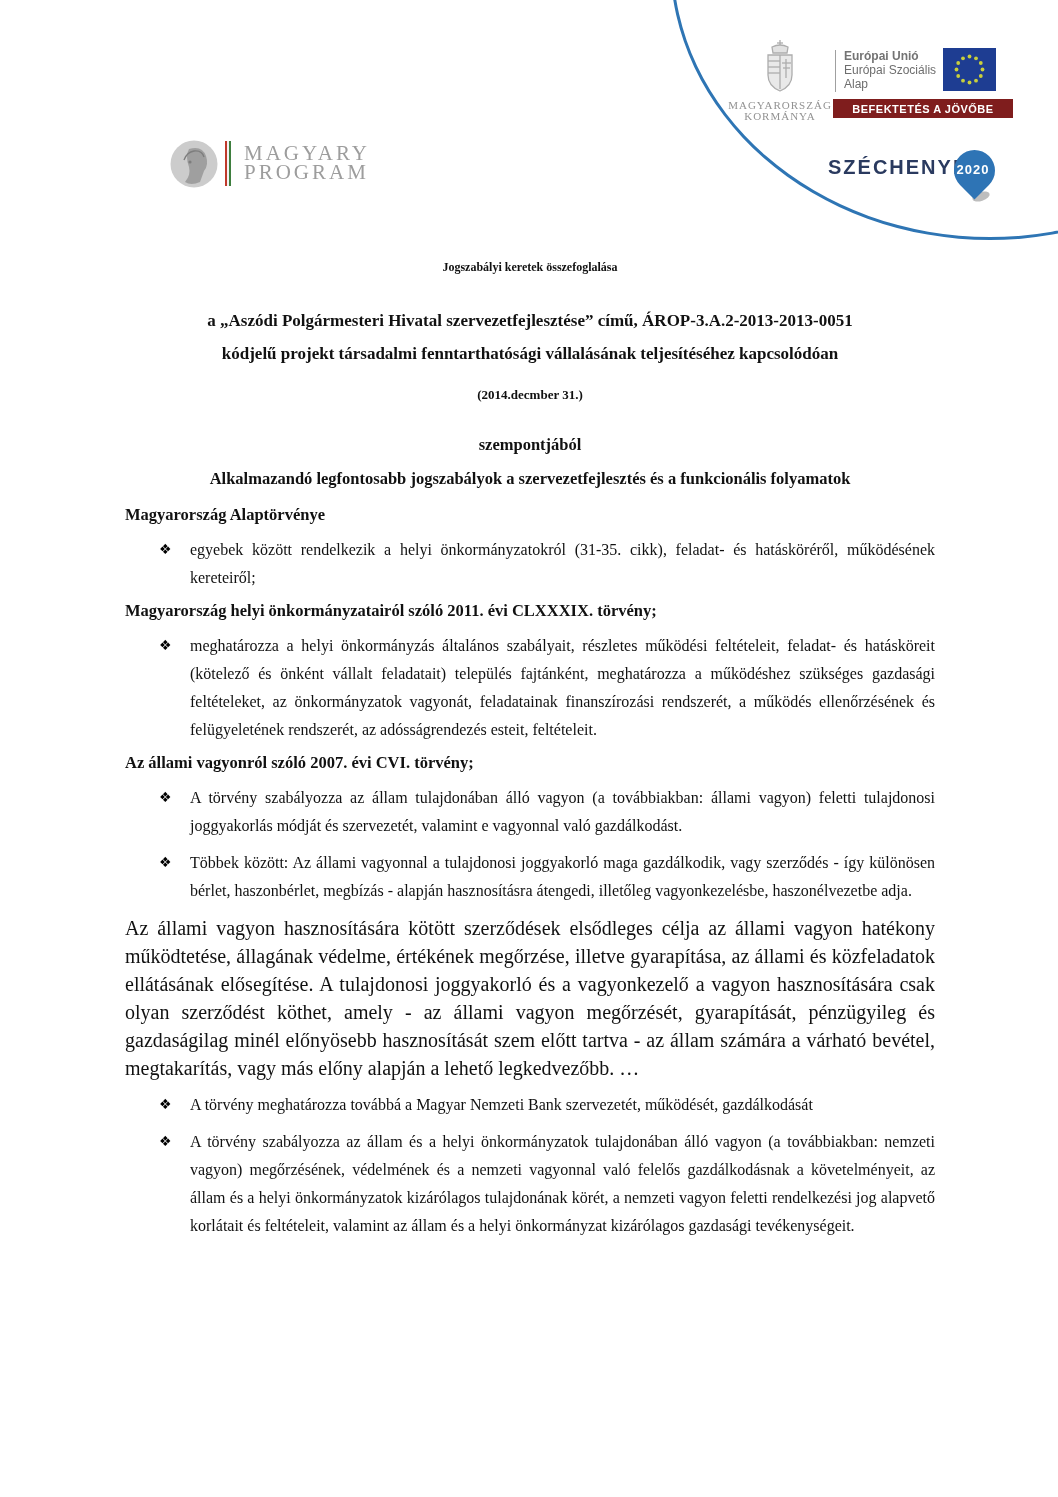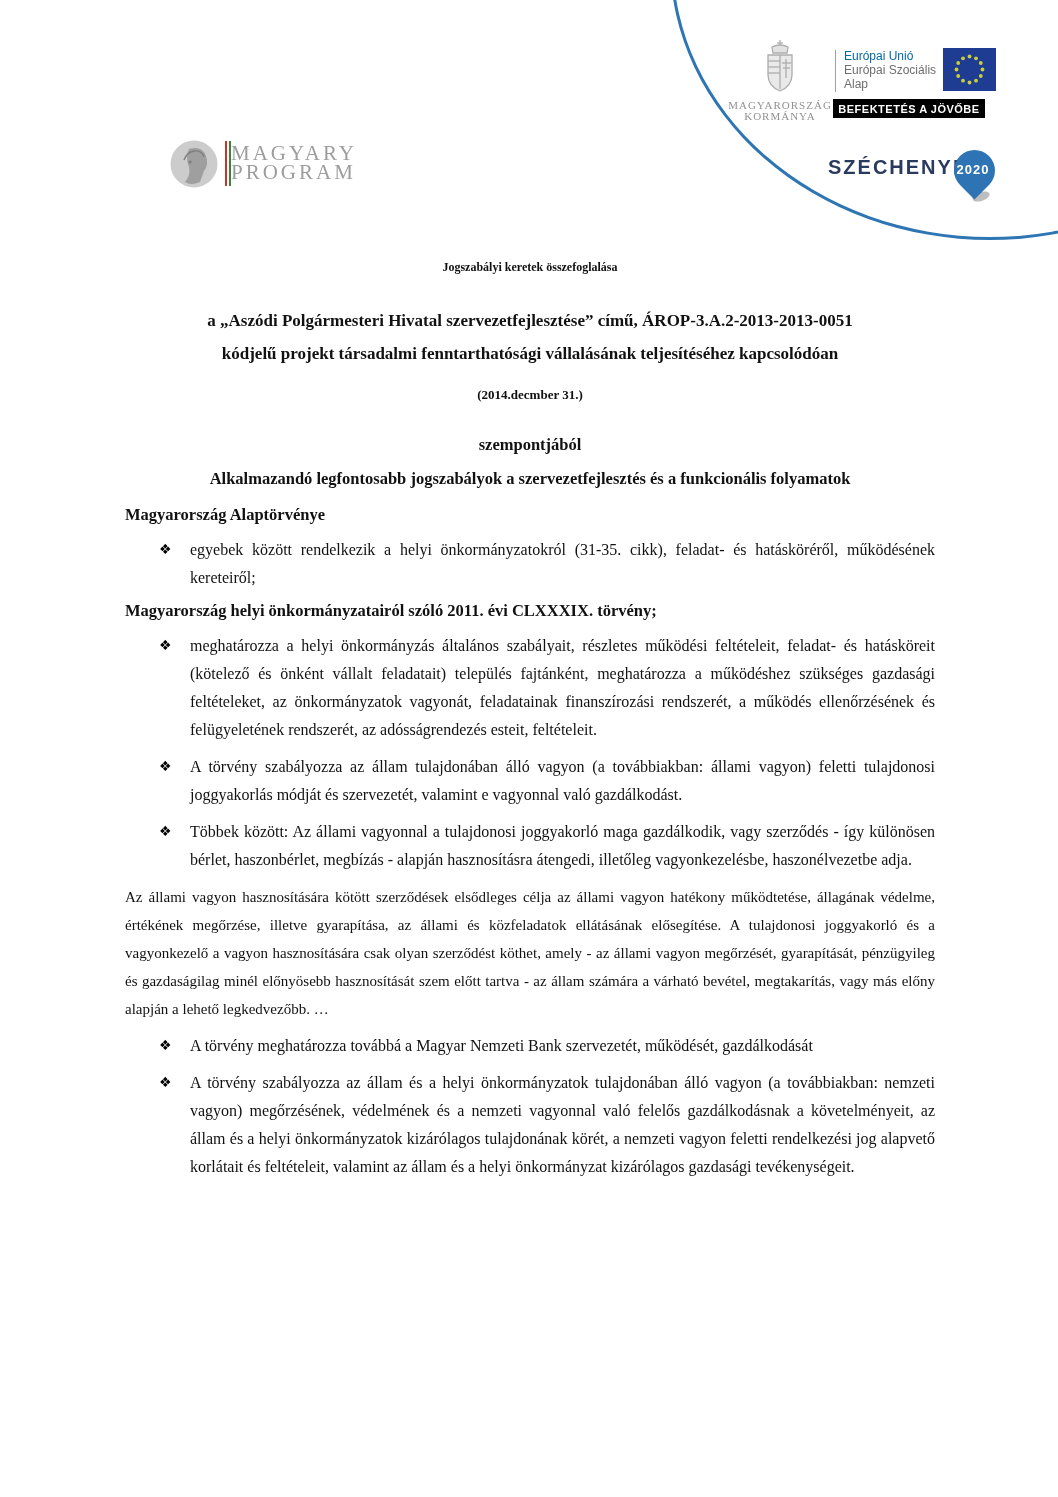--- a/index.html
+++ b/index.html
@@ -26,46 +26,46 @@
   }
 
   .magyary { position: absolute; left: 170px; top: 140px; display: flex; align-items: flex-start; }
   .magyary .portrait { width: 48px; height: 48px; }
   .tricolor { display: flex; margin-left: 7px; margin-top: 1px; height: 45px; }
   .tricolor span { width: 2px; height: 100%; display: block; }
   .tri-red { background: #c0392b; }
   .tri-white { background: #f3f3f3; }
   .tri-green { background: #3e7e3e; }
   .magyary-text {
-    margin-top: 4px;
+    margin-left: 13px; margin-top: 4px;
     font-family: "Liberation Serif", serif;
     font-size: 21px; line-height: 19px;
     letter-spacing: 3px; color: #9d9d9d;
   }
 
   .gov { position: absolute; left: 712px; top: 38px; width: 136px; text-align: center; }
   .gov-text {
     margin-top: 2px;
     font-family: "Liberation Serif", serif;
     font-size: 11px; line-height: 11px;
     letter-spacing: 1px; color: #929292;
   }
 
   .eu-divider { position: absolute; left: 835px; top: 50px; width: 1px; height: 42px; background: #a0a0a0; }
   .eu-text {
     position: absolute; left: 844px; top: 49px;
     font-family: "Liberation Sans", sans-serif;
     font-size: 12px; line-height: 14px; color: #6e6e6e;
   }
-  .eu-text .eu-line1 { font-weight: normal; color: #0369a1; }
+  .eu-text .eu-line1 { font-weight: bold; color: #737373; }
   .eu-flag { position: absolute; left: 943px; top: 48px; width: 53px; height: 43px; background: #1e3d92; }
   .banner {
     position: absolute; left: 833px; top: 99px;
-    width: 152px; height: 19px;
-    background: #000000; color: #ffffff;
+    width: 180px; height: 19px;
+    background: #7f1d1d; color: #ffffff;
     font-family: "Liberation Sans", sans-serif;
     font-size: 11px; font-weight: bold; letter-spacing: 0.5px;
     display: flex; align-items: center; justify-content: center;
   }
 
   .szechenyi { position: absolute; left: 828px; top: 148px; width: 200px; height: 60px; }
   .sz-text {
     position: absolute; left: 0; top: 8px;
     font-family: "Liberation Sans", sans-serif;
     font-size: 20px; font-weight: bold; letter-spacing: 2px;
@@ -101,21 +101,21 @@
 
   section h2 { margin-top: 7px; font-size: 16.5px; font-weight: bold; line-height: 24px; text-align: left; }
   .bullet {
     position: relative;
     margin-top: 9px;
     padding-left: 65px;
     font-size: 16px; line-height: 28px;
     text-align: justify;
   }
   .bullet .marker { position: absolute; left: 34px; top: 0; font-size: 14px; color: #000; }
-  .paragraph { margin-top: 9px; font-size: 15px; line-height: 28px; text-align: justify; }
+  .paragraph { margin-top: 9px; font-size: 20px; line-height: 28px; text-align: justify; }
 </style>
 </head>
 <body>
 
 <div class="page">
 
   <div class="header">
 
     <div class="arc"></div>
 
@@ -216,20 +216,21 @@
     <div id="sections-root">
         <section>
           <h2>Magyarország Alaptörvénye</h2>
           <div class="bullet"><span class="marker">❖</span><span>egyebek között rendelkezik a helyi önkormányzatokról (31-35. cikk), feladat- és hatásköréről, működésének kereteiről;</span></div>
         </section>
         <section>
           <h2>Magyarország helyi önkormányzatairól szóló 2011. évi CLXXXIX. törvény;</h2>
           <div class="bullet"><span class="marker">❖</span><span>meghatározza a helyi önkormányzás általános szabályait, részletes működési feltételeit, feladat- és hatásköreit (kötelező és önként vállalt feladatait) település fajtánként, meghatározza a működéshez szükséges gazdasági feltételeket, az önkormányzatok vagyonát, feladatainak finanszírozási rendszerét, a működés ellenőrzésének és felügyeletének rendszerét, az adósságrendezés esteit, feltételeit.</span></div>
         </section>
         <section>
+          <h2>Az állami vagyonról szóló 2007. évi CVI. törvény;</h2>
           <div class="bullet"><span class="marker">❖</span><span>A törvény szabályozza az állam tulajdonában álló vagyon (a továbbiakban: állami vagyon) feletti tulajdonosi joggyakorlás módját és szervezetét, valamint e vagyonnal való gazdálkodást.</span></div>
           <div class="bullet"><span class="marker">❖</span><span>Többek között: Az állami vagyonnal a tulajdonosi joggyakorló maga gazdálkodik, vagy szerződés - így különösen bérlet, haszonbérlet, megbízás - alapján hasznosításra átengedi, illetőleg vagyonkezelésbe, haszonélvezetbe adja.</span></div>
           <div class="paragraph">Az állami vagyon hasznosítására kötött szerződések elsődleges célja az állami vagyon hatékony működtetése, állagának védelme, értékének megőrzése, illetve gyarapítása, az állami és közfeladatok ellátásának elősegítése. A tulajdonosi joggyakorló és a vagyonkezelő a vagyon hasznosítására csak olyan szerződést köthet, amely - az állami vagyon megőrzését, gyarapítását, pénzügyileg és gazdaságilag minél előnyösebb hasznosítását szem előtt tartva - az állam számára a várható bevétel, megtakarítás, vagy más előny alapján a lehető legkedvezőbb. …</div>
           <div class="bullet"><span class="marker">❖</span><span>A törvény meghatározza továbbá a Magyar Nemzeti Bank szervezetét, működését, gazdálkodását</span></div>
         </section>
         <section>
           <div class="bullet"><span class="marker">❖</span><span>A törvény szabályozza az állam és a helyi önkormányzatok tulajdonában álló vagyon (a továbbiakban: nemzeti vagyon) megőrzésének, védelmének és a nemzeti vagyonnal való felelős gazdálkodásnak a követelményeit, az állam és a helyi önkormányzatok kizárólagos tulajdonának körét, a nemzeti vagyon feletti rendelkezési jog alapvető korlátait és feltételeit, valamint az állam és a helyi önkormányzat kizárólagos gazdasági tevékenységeit.</span></div>
         </section>
       </div>
 

